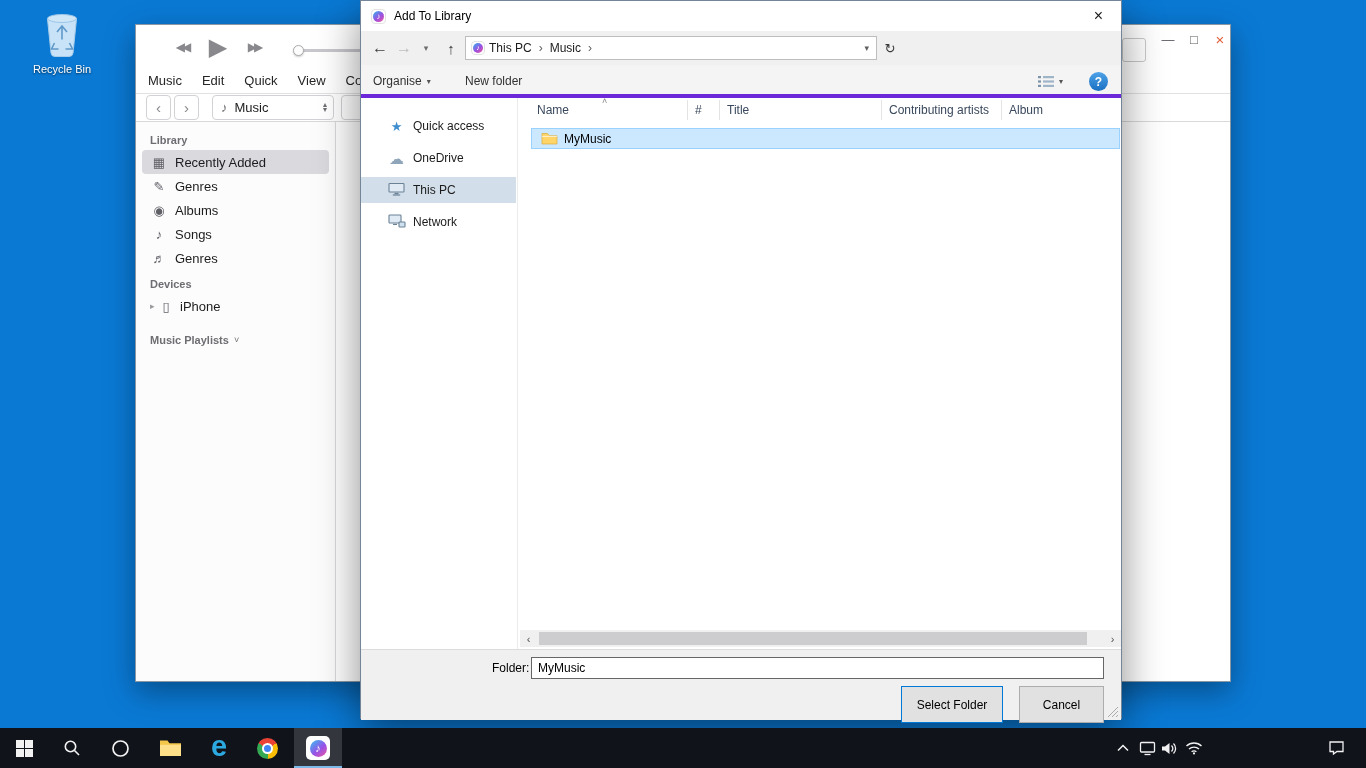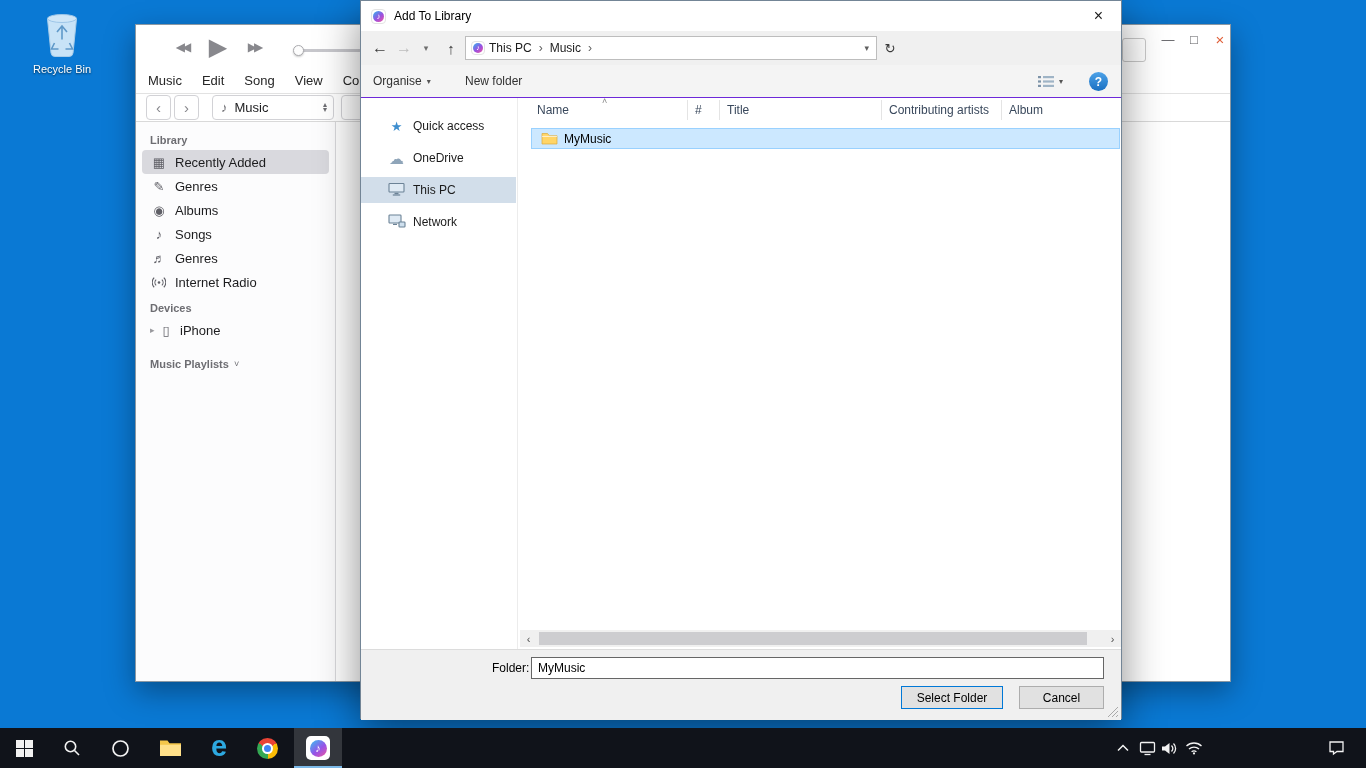--- a/index.html
+++ b/index.html
@@ -29,21 +29,21 @@
   .itlogo .c{width:11px;height:11px;border-radius:50%;background:linear-gradient(140deg,#2fb7f0,#9a4fe0 55%,#f0569d);color:#fff;font-size:8px;line-height:11px;text-align:center}
   .nav-gl{position:absolute;top:0;height:34px;display:flex;align-items:center;justify-content:center}
   .box{background:#fff;border:1px solid #bdbdbd}
   .crumb{font-size:12px;color:#1b1b1b;padding:0 4px;white-space:nowrap}
   .csep{font-size:12px;color:#5f5f5f;padding:0 3px}
   .tbtn{font-size:12px;color:#323232;display:flex;align-items:center;gap:5px}
   .navitem{position:absolute;left:0;right:1px;height:26px;display:flex;align-items:center;font-size:12px;color:#1b1b1b}
   .navitem .nic{width:19px;margin-left:26px;margin-right:7px;text-align:center;line-height:1}
   .col-h{position:absolute;top:0;height:24px;line-height:24px;font-size:12px;color:#39485c;padding-left:8px;white-space:nowrap;overflow:hidden}
   .colsep{position:absolute;top:2px;height:20px;width:1px;background:#e4e4e4}
-  .btn{position:absolute;height:23px;background:#e1e1e1;border:1px solid #adadad;font-size:12px;color:#000;display:flex;align-items:center;justify-content:center}
+  .btn{position:absolute;height:37px;background:#e1e1e1;border:1px solid #adadad;font-size:12px;color:#000;display:flex;align-items:center;justify-content:center}
   
   #tbar{left:0;bottom:0;width:1366px;height:40px;background:#10131a;z-index:10}
   .tb-b{position:absolute;top:0;width:48px;height:40px;display:flex;align-items:center;justify-content:center}
   .tray{position:absolute;top:0;height:40px;width:22px;display:flex;align-items:center;justify-content:center}
   .chrome{width:21px;height:21px;border-radius:50%;background:conic-gradient(from -60deg,#ea4335 0 120deg,#fbbc05 120deg 240deg,#34a853 240deg 360deg);position:relative}
   .chrome:before{content:"";position:absolute;left:5px;top:5px;width:11px;height:11px;border-radius:50%;background:#fff}
   .chrome:after{content:"";position:absolute;left:7px;top:7px;width:7px;height:7px;border-radius:50%;background:#4285f4}
   .itico{width:24px;height:24px;border-radius:5px;background:#fff;display:flex;align-items:center;justify-content:center}
   .itico .c{width:17px;height:17px;border-radius:50%;background:linear-gradient(140deg,#35c1f1,#9553e8 55%,#f0569d);color:#fff;font-size:11px;line-height:17px;text-align:center}
 </style>
@@ -68,21 +68,21 @@
   </div>
 
   <div class="abs" style="left:158px;top:20px;width:72px;height:11px">
     <div style="height:3px;margin-top:4px;background:#c7c7cc;border-radius:2px"></div>
     <div class="abs" style="left:-1px;top:0;width:11px;height:11px;border-radius:50%;background:#fdfdfd;border:1px solid #ababaf;box-shadow:0 1px 2px rgba(0,0,0,.2)"></div>
   </div>
 
   <div class="abs flex" style="left:2px;top:44px;height:24px">
     <span class="menu-item">Music</span>
     <span class="menu-item">Edit</span>
-    <span class="menu-item">Song</span>
+    <span class="menu-item">Quick</span>
     <span class="menu-item">View</span>
     <span class="menu-item">Controls</span>
     <span class="menu-item">Account</span>
   </div>
   <div class="hline" style="top:68px"></div>
 
   <div class="navbtn" style="left:10px;top:70px">‹</div>
   <div class="navbtn" style="left:38px;top:70px">›</div>
   <div class="abs flex" style="left:76px;top:70px;width:122px;height:25px;border:1px solid #d2d2d6;border-radius:4px;background:#fff">
     <span style="margin-left:8px;color:#6e6e73;font-size:13px">♪</span>
@@ -109,29 +109,20 @@
       <span class="sb-ic">◉</span>
       <span>Albums</span>
     </div>
     <div class="sb-i">
       <span class="sb-ic">♪</span>
       <span>Songs</span>
     </div>
     <div class="sb-i">
       <span class="sb-ic">♬</span>
       <span>Genres</span>
-    </div>
-    <div class="sb-i">
-      <span class="sb-ic">
-        <svg width="14" height="13" viewBox="0 0 15 14" fill="none" stroke="#5f5f66" stroke-width="1.2">
-          <circle cx="7.5" cy="8" r="1.4" fill="#5f5f66" stroke="none"></circle>
-          <path d="M4.4 11.1a4.4 4.4 0 010-6.2M10.6 4.9a4.4 4.4 0 010 6.2M2.3 13.2a7.4 7.4 0 010-10.4M12.7 2.8a7.4 7.4 0 010 10.4"></path>
-        </svg>
-      </span>
-      <span>Internet Radio</span>
     </div>
     <div class="sb-h" style="margin-top:8px">Devices</div>
     <div class="sb-i">
       <span style="font-size:9px;color:#98989d;width:9px">▸</span>
       <span class="sb-ic" style="width:14px">▯</span>
       <span>iPhone</span>
     </div>
     <div class="sb-h" style="margin-top:16px">
       <span>Music Playlists</span>
       <span style="font-size:9px;margin-left:5px;font-weight:normal">˅</span>
@@ -166,21 +157,21 @@
         </span>
       <span class="crumb">This PC</span>
       <span class="csep">›</span>
       <span class="crumb">Music</span>
       <span class="csep">›</span>
       <span style="margin-left:auto;margin-right:7px;font-size:9px;color:#5f5f5f">▾</span>
     </div>
     <span class="nav-gl" style="left:520px;width:18px;font-size:13px;color:#3b3b3b">↻</span>
   </div>
 
-  <div class="abs" style="left:0;top:64px;width:100%;height:33px;background:#f4f4f4;border-bottom:1px solid #6d28d9">
+  <div class="abs" style="left:0;top:64px;width:100%;height:33px;background:#f4f4f4;border-bottom:4px solid #6d28d9">
     <div class="abs tbtn" style="left:12px;top:0;height:32px">
       <span>Organise</span>
       <span style="font-size:8px;color:#555">▾</span>
     </div>
     <div class="abs tbtn" style="left:104px;top:0;height:32px">
       <span>New folder</span>
     </div>
     <div class="abs tbtn" style="right:58px;top:0;height:32px">
       <svg width="16" height="13" viewBox="0 0 16 13">
         <rect x="0" y="1" width="3" height="2.2" fill="#7d93a8"></rect>

